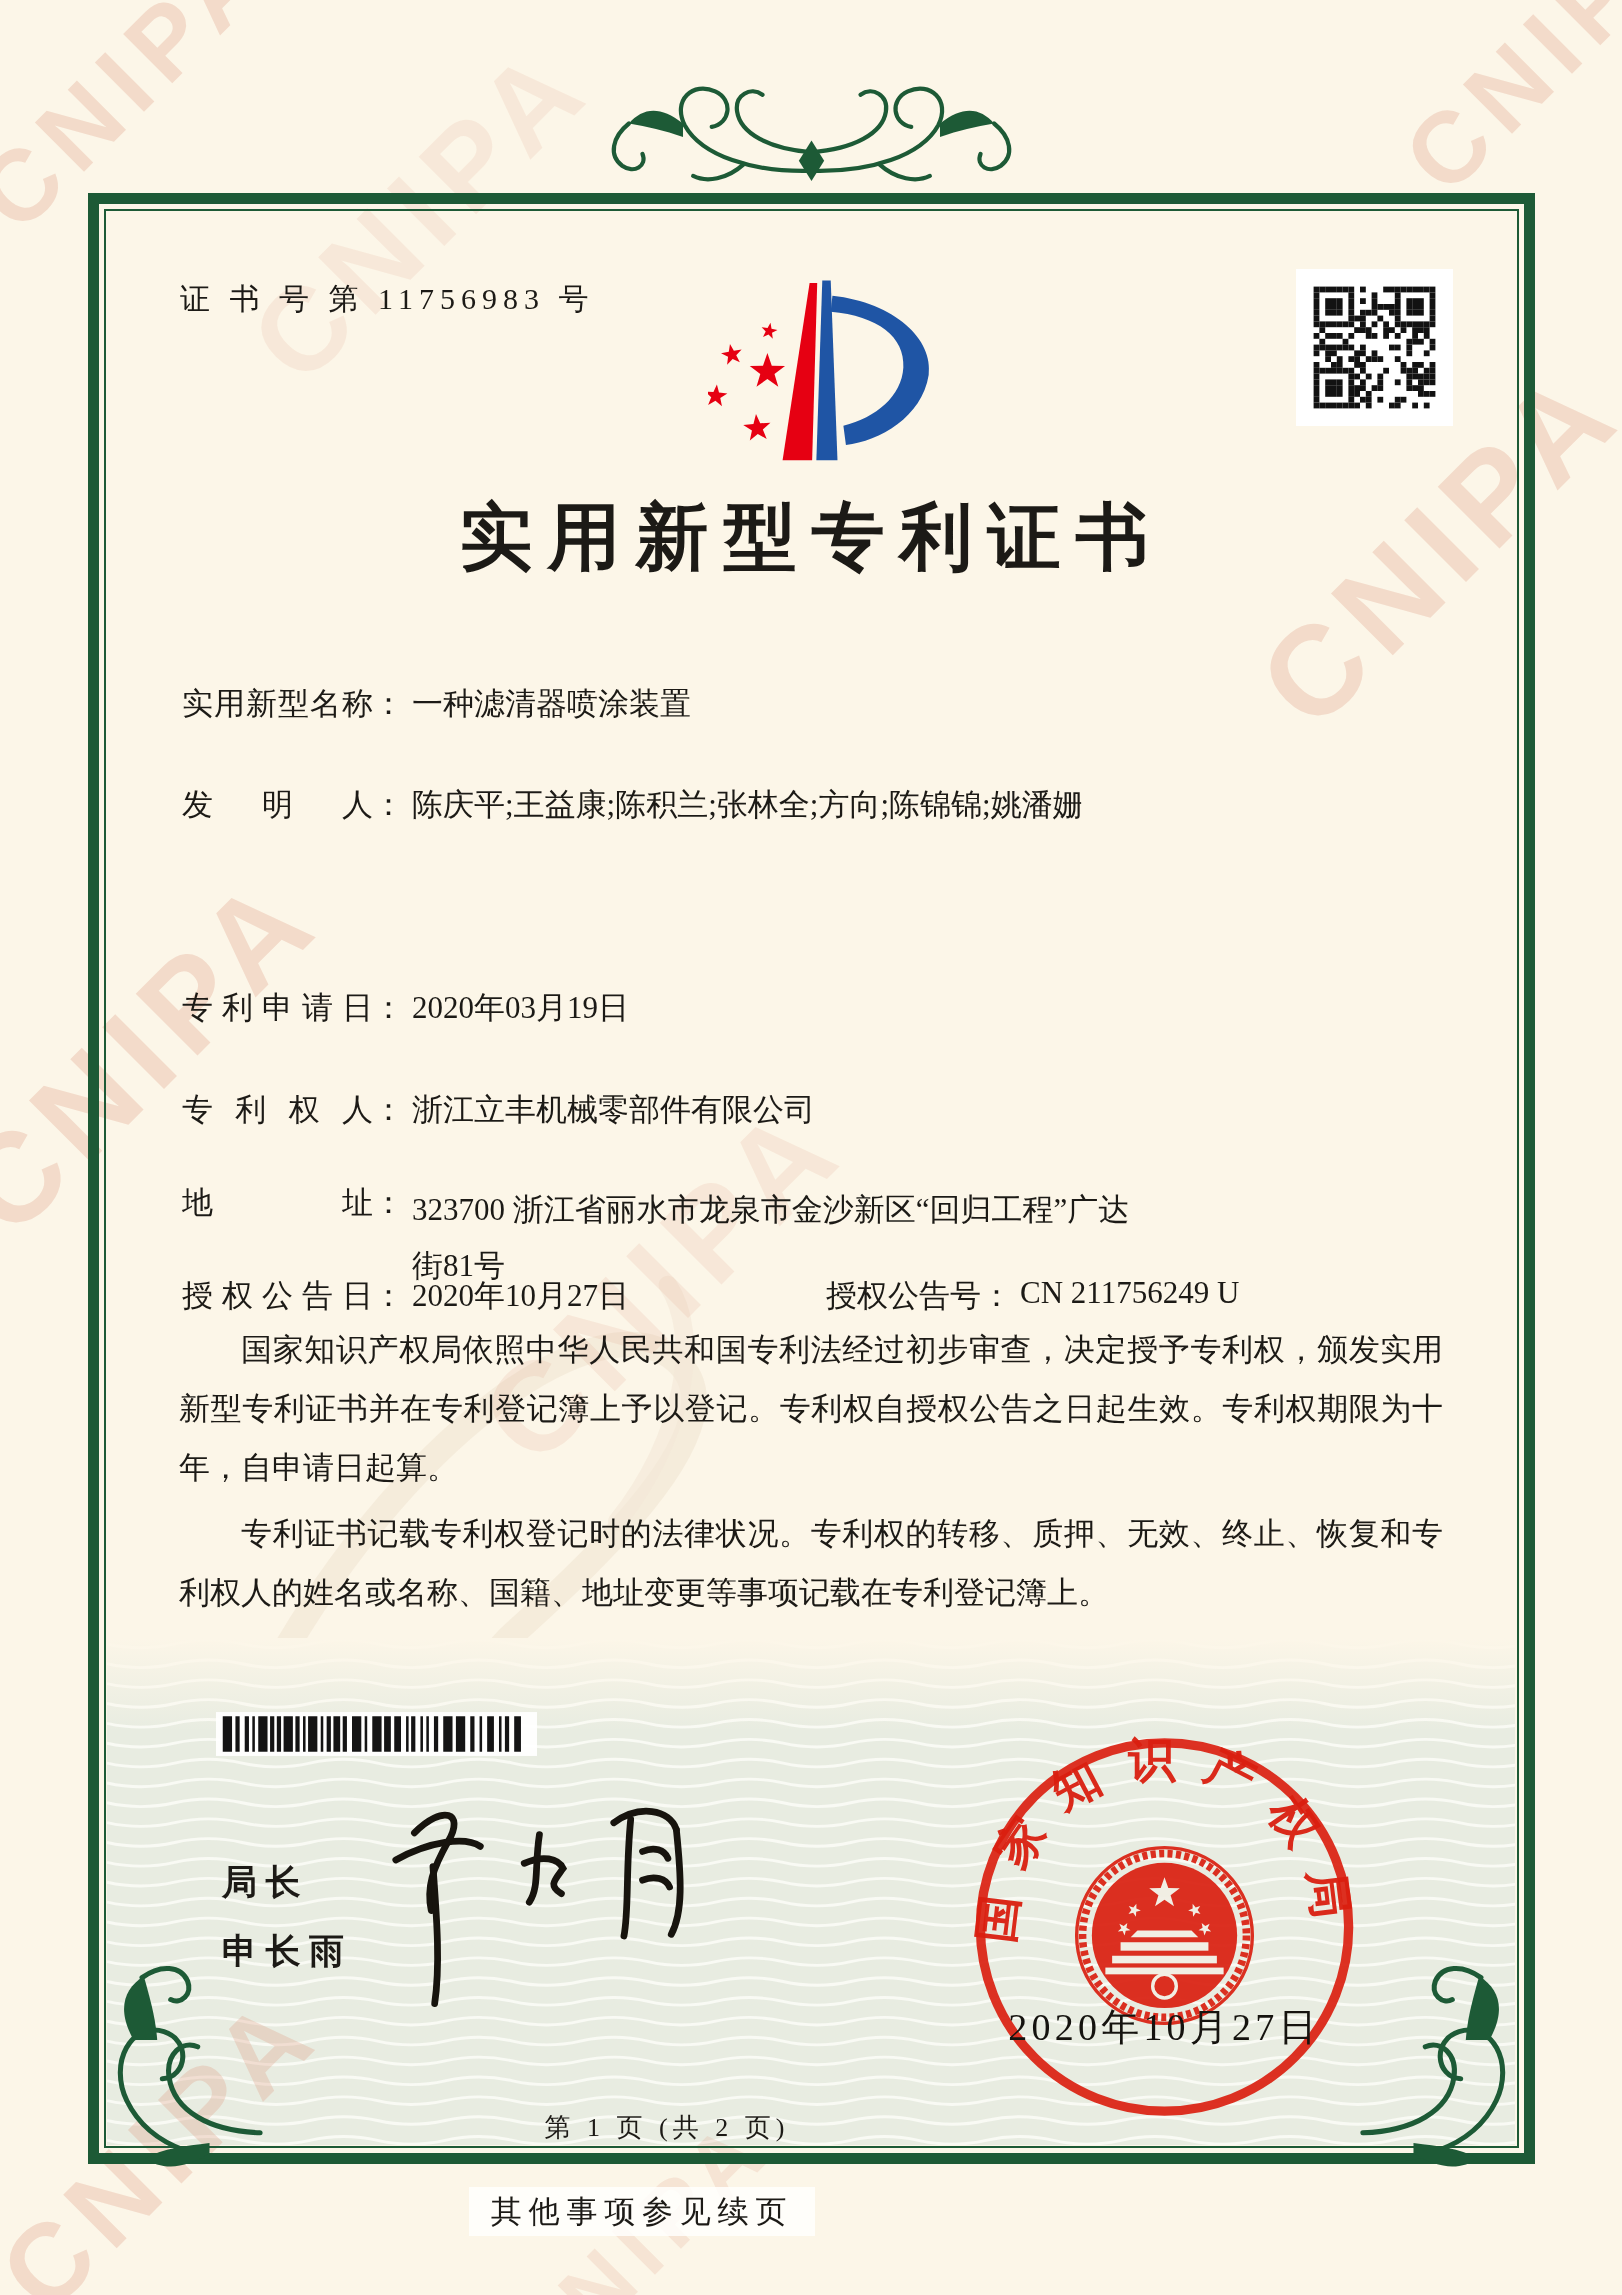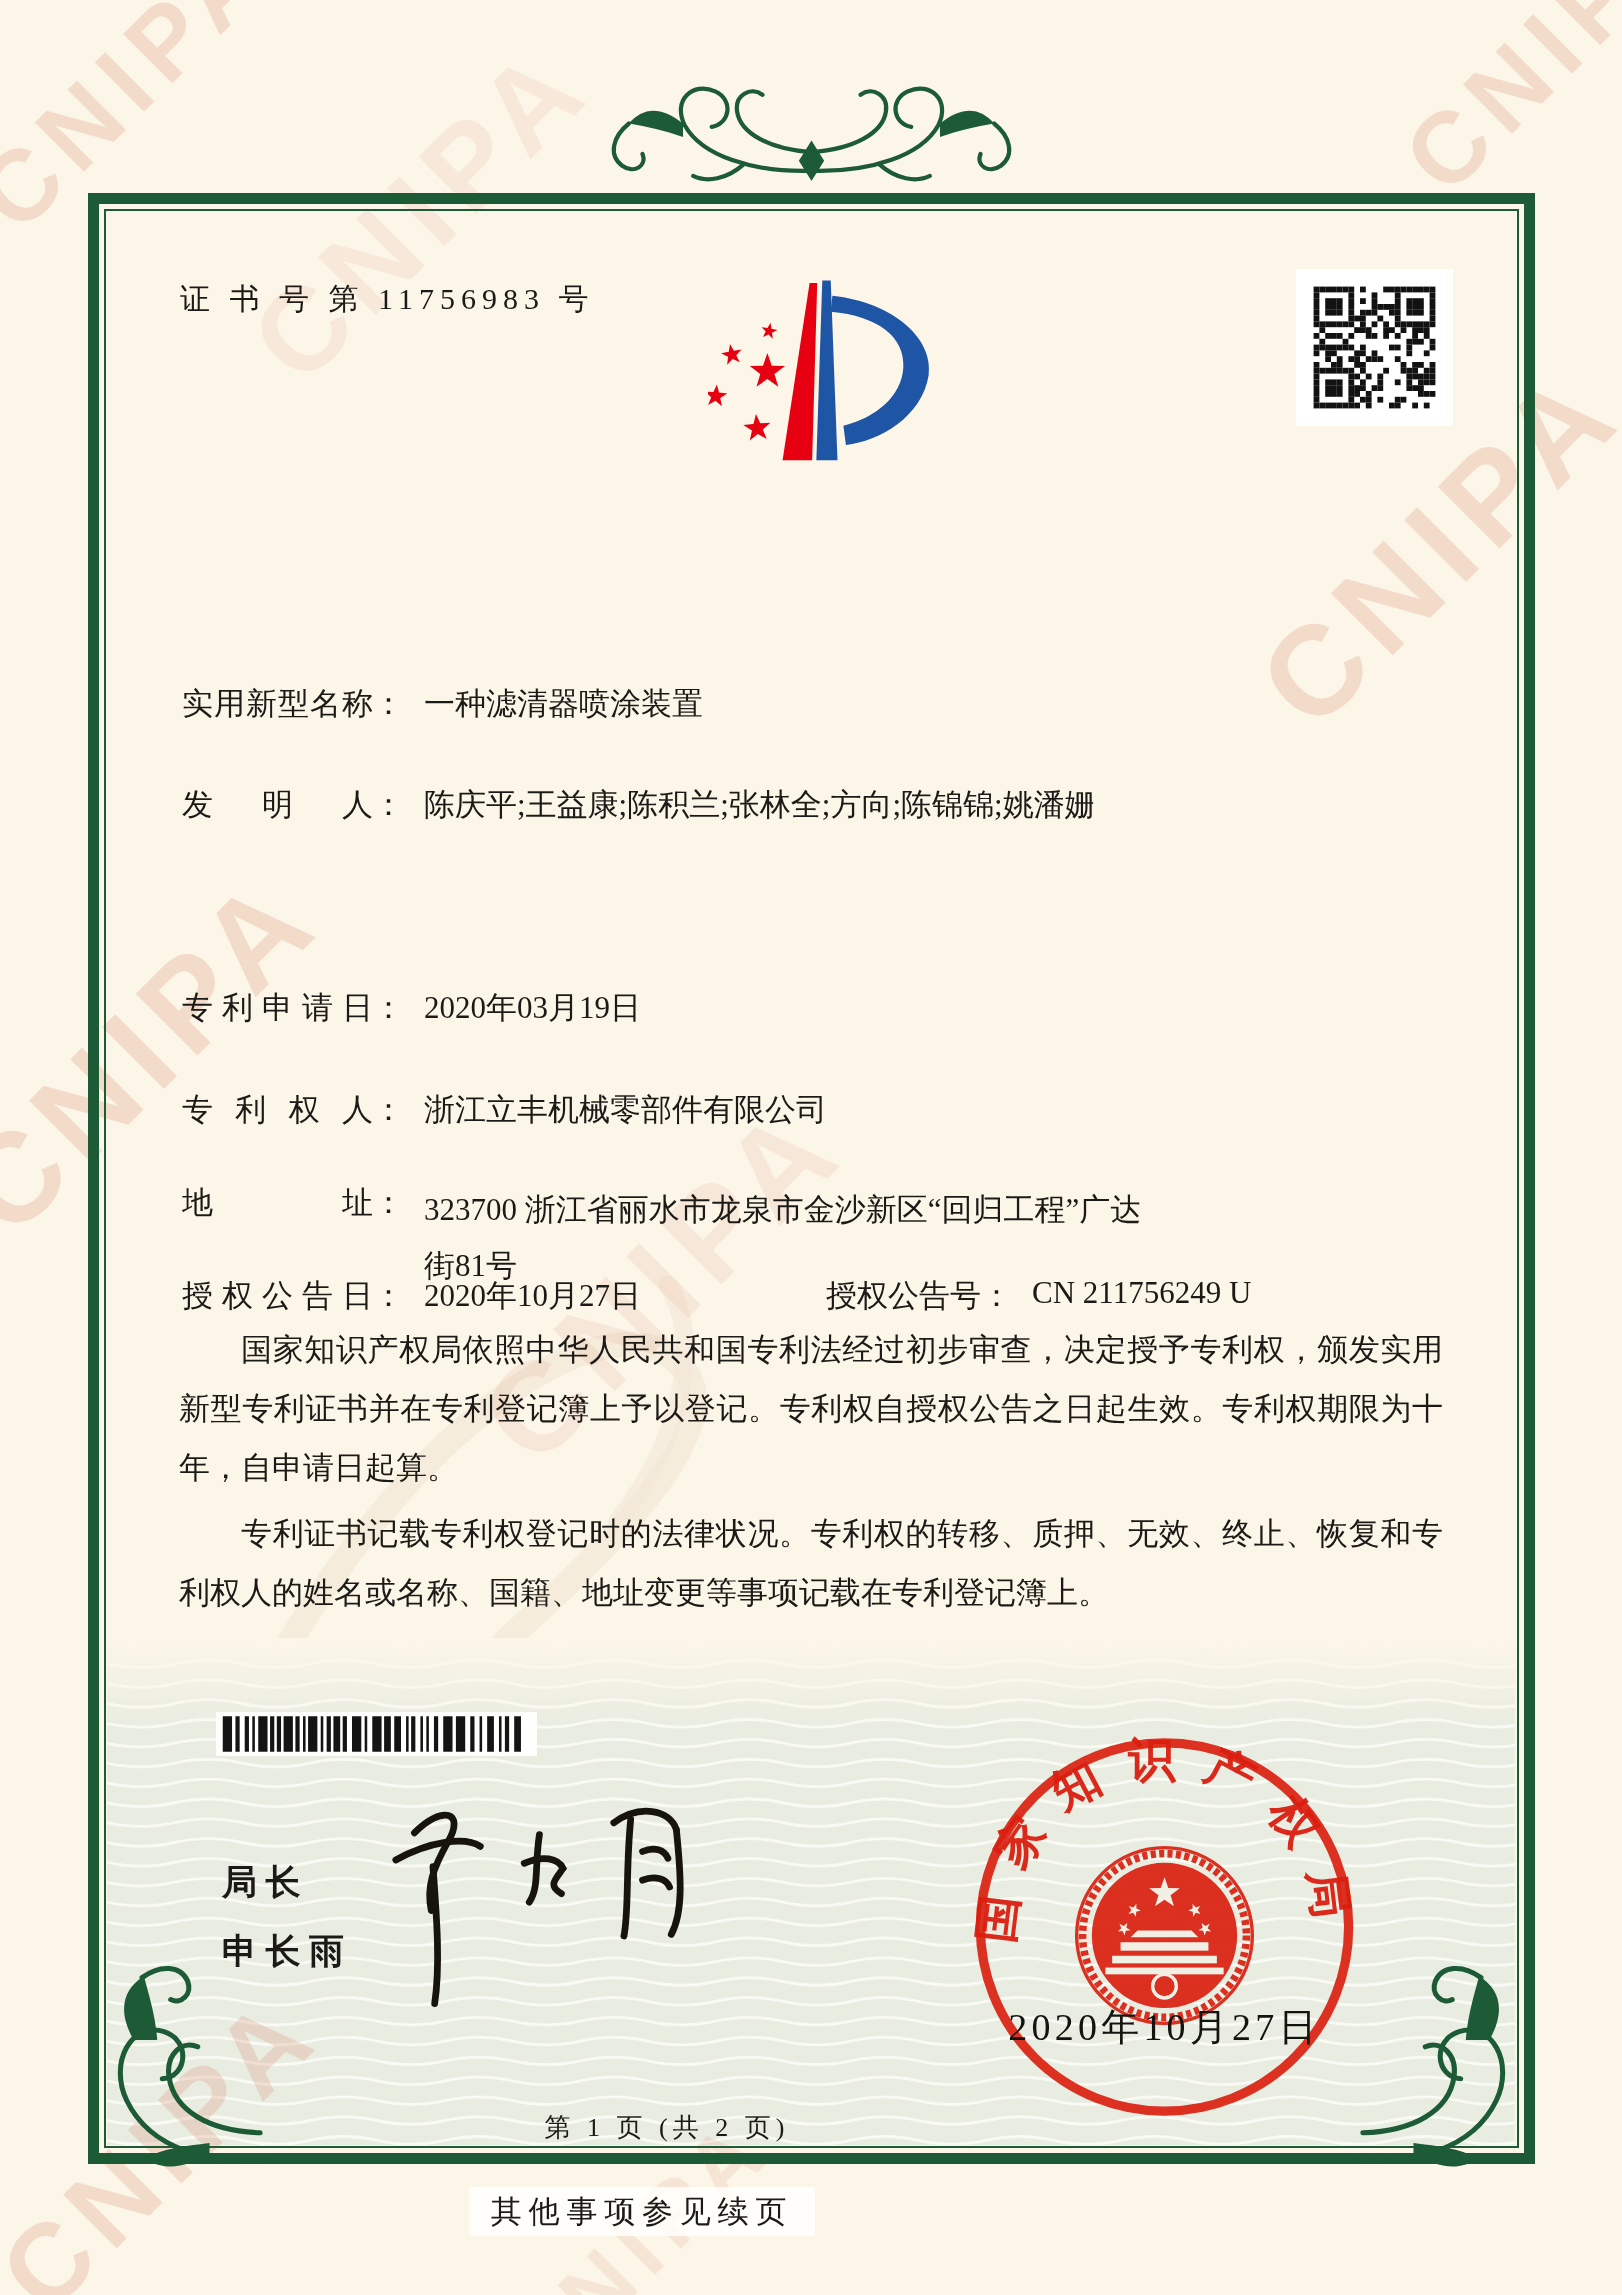--- a/index.html
+++ b/index.html
@@ -21,21 +21,21 @@
   
   .cert-no{position:absolute;left:180px;top:279px;font-size:30px;letter-spacing:6px;z-index:3;}
   .logo{position:absolute;left:708px;top:272px;z-index:3;}
   .qr{position:absolute;left:1296px;top:269px;z-index:3;background:#ffffff;padding:6px;}
   .title{position:absolute;left:0;top:489px;width:1623px;text-align:center;font-size:73px;
          font-weight:bold;letter-spacing:15px;z-index:3;}
   
   .row{position:absolute;left:182px;font-size:31px;z-index:3;white-space:nowrap;}
   .lab{display:inline-block;width:191px;text-align:justify;text-align-last:justify;vertical-align:top;}
   .colon{display:inline-block;vertical-align:top;}
-  .val{display:inline-block;margin-left:20px;vertical-align:top;}
+  .val{display:inline-block;margin-left:8px;vertical-align:top;}
   .val-wrap{white-space:normal;width:744px;line-height:56px;}
   .pair2{position:absolute;left:644px;top:0;}
   
   .bodytext{position:absolute;left:179px;top:1320px;width:1264px;font-size:31px;line-height:59px;
             text-align:justify;z-index:3;}
   .bodytext p{margin:0 0 6.8px 0;text-indent:2em;}
   
   .barcode{position:absolute;left:216px;top:1712px;z-index:3;}
   .officer{position:absolute;left:222px;top:1859px;z-index:3;
            font-family:"Liberation Sans","DejaVu Sans",sans-serif;font-weight:600;font-size:35px;letter-spacing:8.5px;}
@@ -376,20 +376,21 @@
         <rect x="56" y="154" width="7" height="7"></rect>
         <rect x="63" y="154" width="7" height="7"></rect>
         <rect x="77" y="154" width="7" height="7"></rect>
         <rect x="105" y="154" width="7" height="7"></rect>
         <rect x="112" y="154" width="7" height="7"></rect>
         <rect x="133" y="154" width="7" height="7"></rect>
         <rect x="147" y="154" width="7" height="7"></rect>
       </g>
   </svg>
 
+  <div class="title">实用新型专利证书</div>
 
   <div class="row" style="top:683px">
     <span class="lab">实用新型名称</span><span class="colon">：</span><span class="val">一种滤清器喷涂装置</span>
   </div>
   <div class="row" style="top:784px">
     <span class="lab">发明人</span><span class="colon">：</span><span class="val">陈庆平;王益康;陈积兰;张林全;方向;陈锦锦;姚潘姗</span>
   </div>
   <div class="row" style="top:987px">
     <span class="lab">专利申请日</span><span class="colon">：</span><span class="val">2020年03月19日</span>
   </div>

